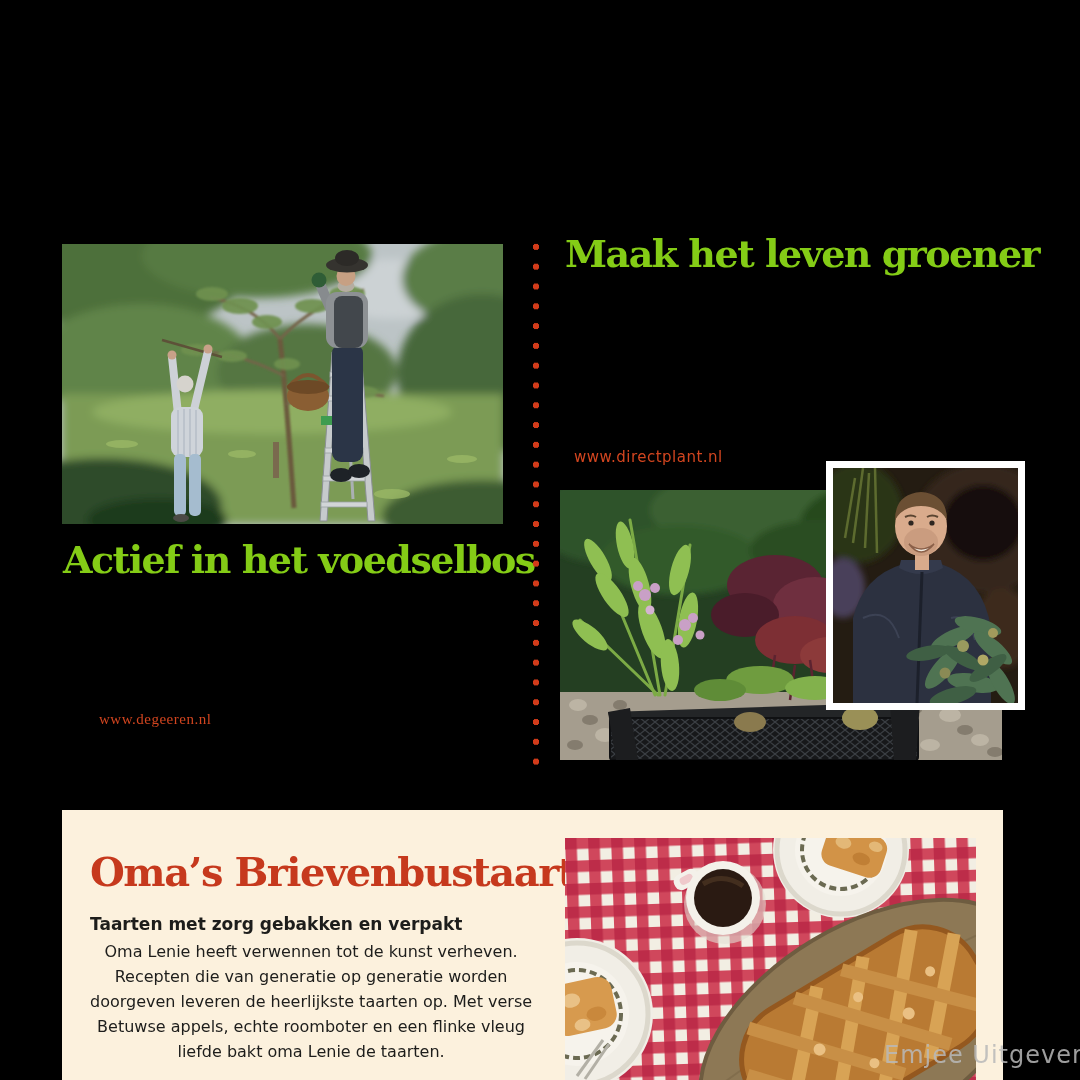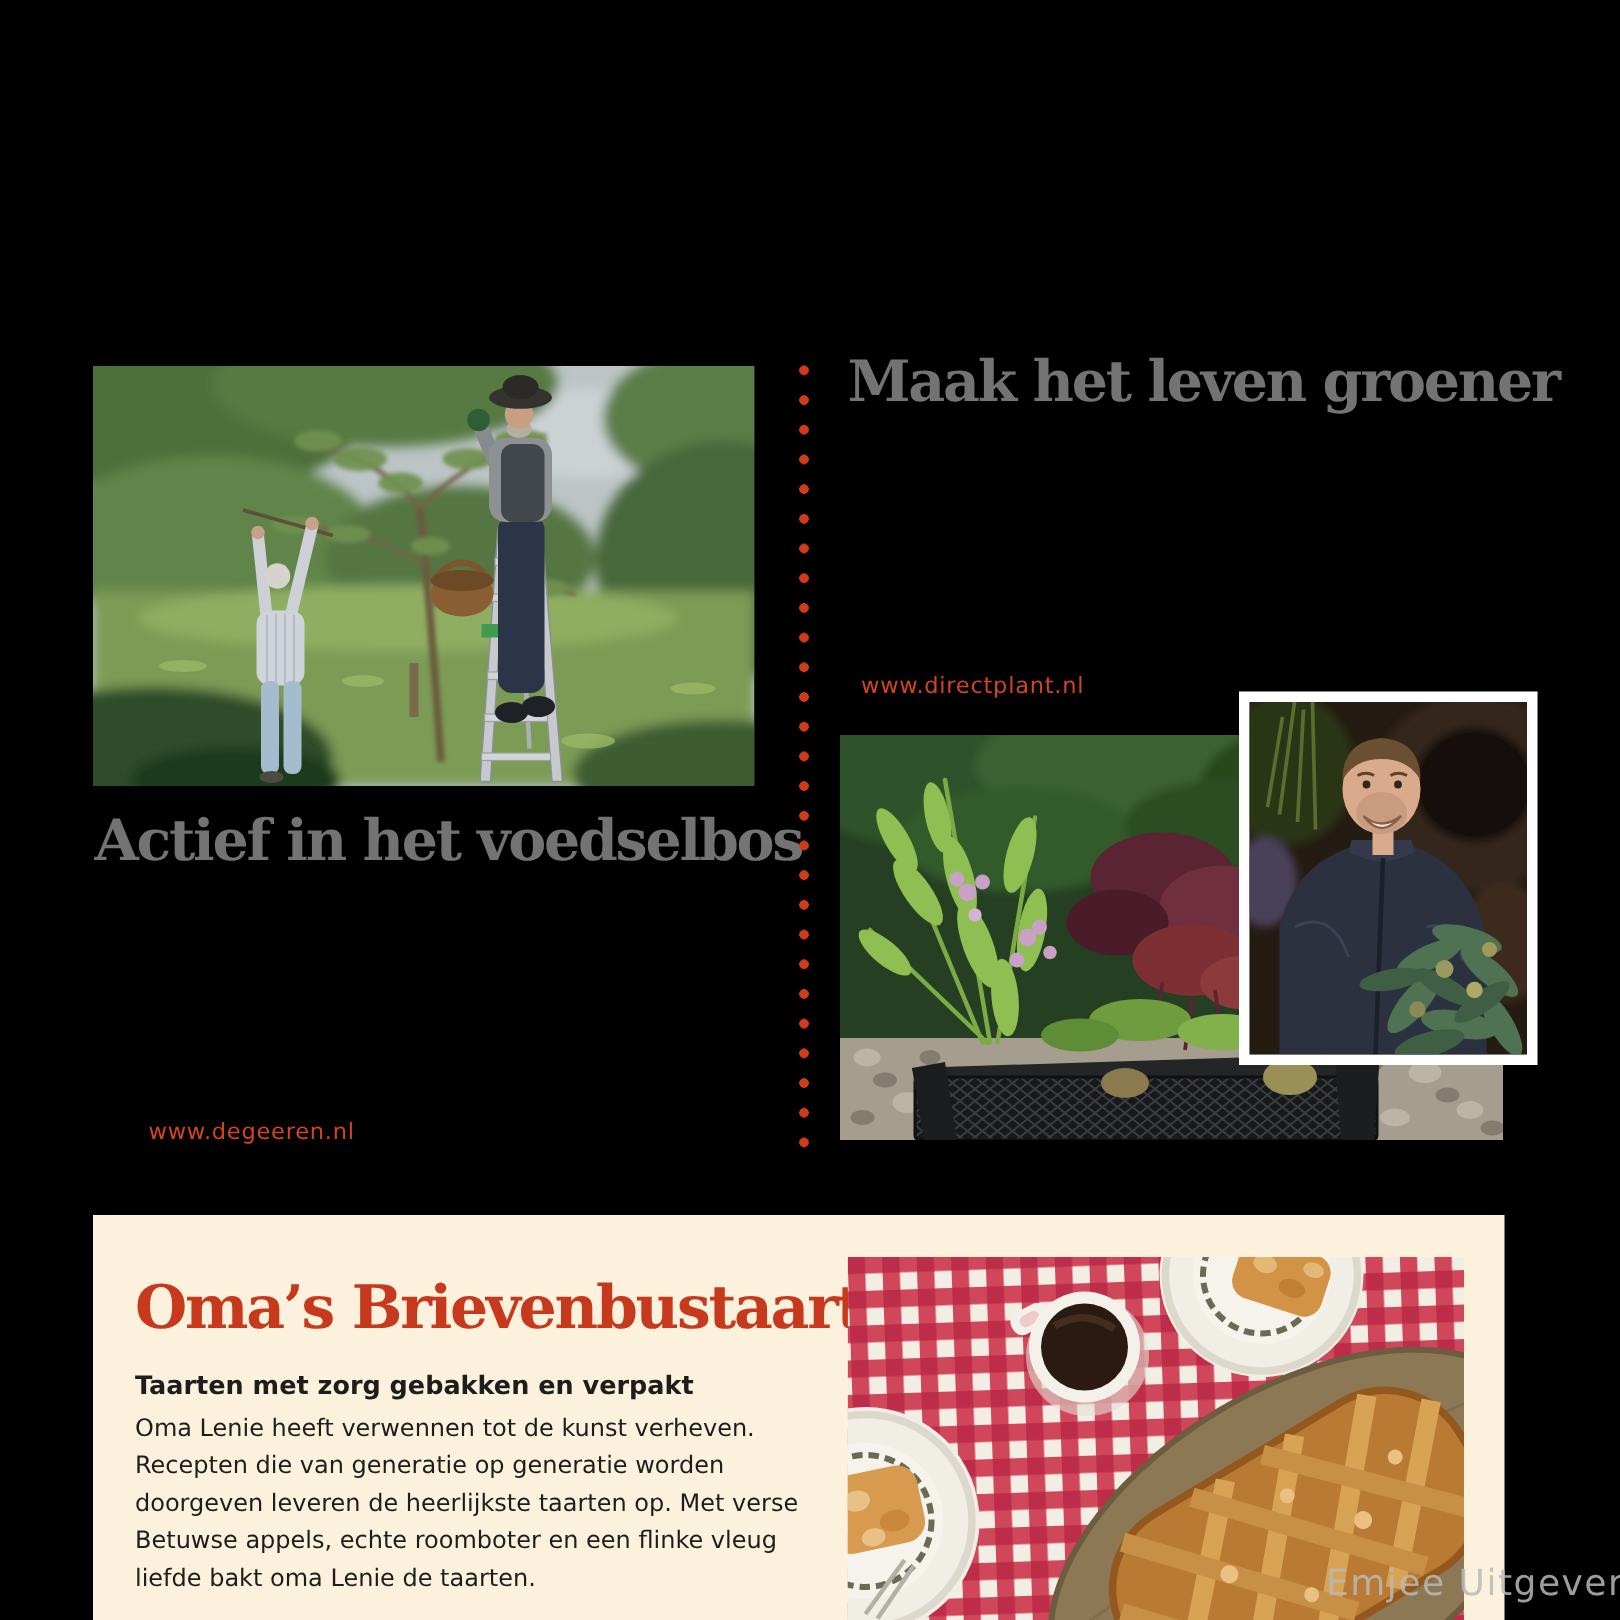--- a/index.html
+++ b/index.html
@@ -7,29 +7,29 @@
     position:relative;width:1080px;height:1080px;background:#000;
     overflow:hidden;font-family:"DejaVu Sans",sans-serif;
   }
   .photo{position:absolute;overflow:hidden;display:block;margin:0;padding:0;}
   .photo svg{display:block;}
 
   
   .serif-title{
     position:absolute;margin:0;
     font-family:"DejaVu Serif",serif;font-weight:700;
-    color:#737373;letter-spacing:-1.5px;white-space:nowrap;
+    color:#84cc16;letter-spacing:-1.5px;white-space:nowrap;
   }
   .left-title{left:63px;top:537px;font-size:38px;}
   .right-title{left:565px;top:231px;font-size:38px;}
   .site-link{
     position:absolute;color:#d2451f;text-decoration:none;
     font-size:15px;letter-spacing:.5px;white-space:nowrap;
   }
-  .left-link{left:99px;top:745px;}
+  .left-link{left:99px;top:711px;font-family:Liberation Serif, serif;}
   .right-link{left:574px;top:448px;}
 
   
   .dotted-separator{
     position:absolute;left:532px;top:237px;width:8px;height:536px;
     background-image:radial-gradient(circle,#d23b1a 3px,rgba(0,0,0,0) 3.4px);
     background-size:8px 19.8px;background-repeat:repeat-y;
   }
 
   
@@ -47,21 +47,21 @@
     position:absolute;left:28px;top:38px;margin:0;
     font-family:"DejaVu Serif",serif;font-weight:700;font-size:40px;
     color:#c6391d;letter-spacing:-1.5px;white-space:nowrap;
   }
   .cream-lead{
     position:absolute;left:28px;top:104px;margin:0;
     font-size:17px;font-weight:700;color:#1d1d1b;white-space:nowrap;
   }
   .cream-body{
     position:absolute;left:28px;top:129px;margin:0;
-    font-size:16px;line-height:25px;color:#1d1d1b;white-space:pre-line;
+    font-size:16px;line-height:25px;color:#1d1d1b;white-space:pre-line;text-align:center;
   }
   .pie-photo{left:503px;top:28px;width:411px;height:242px;position:absolute;}
 
   
   .watermark{
     position:absolute;left:884px;top:1041px;
     font-size:24px;color:#b9b9b9;opacity:.85;letter-spacing:1px;white-space:nowrap;
   }
 </style>
 </head>

